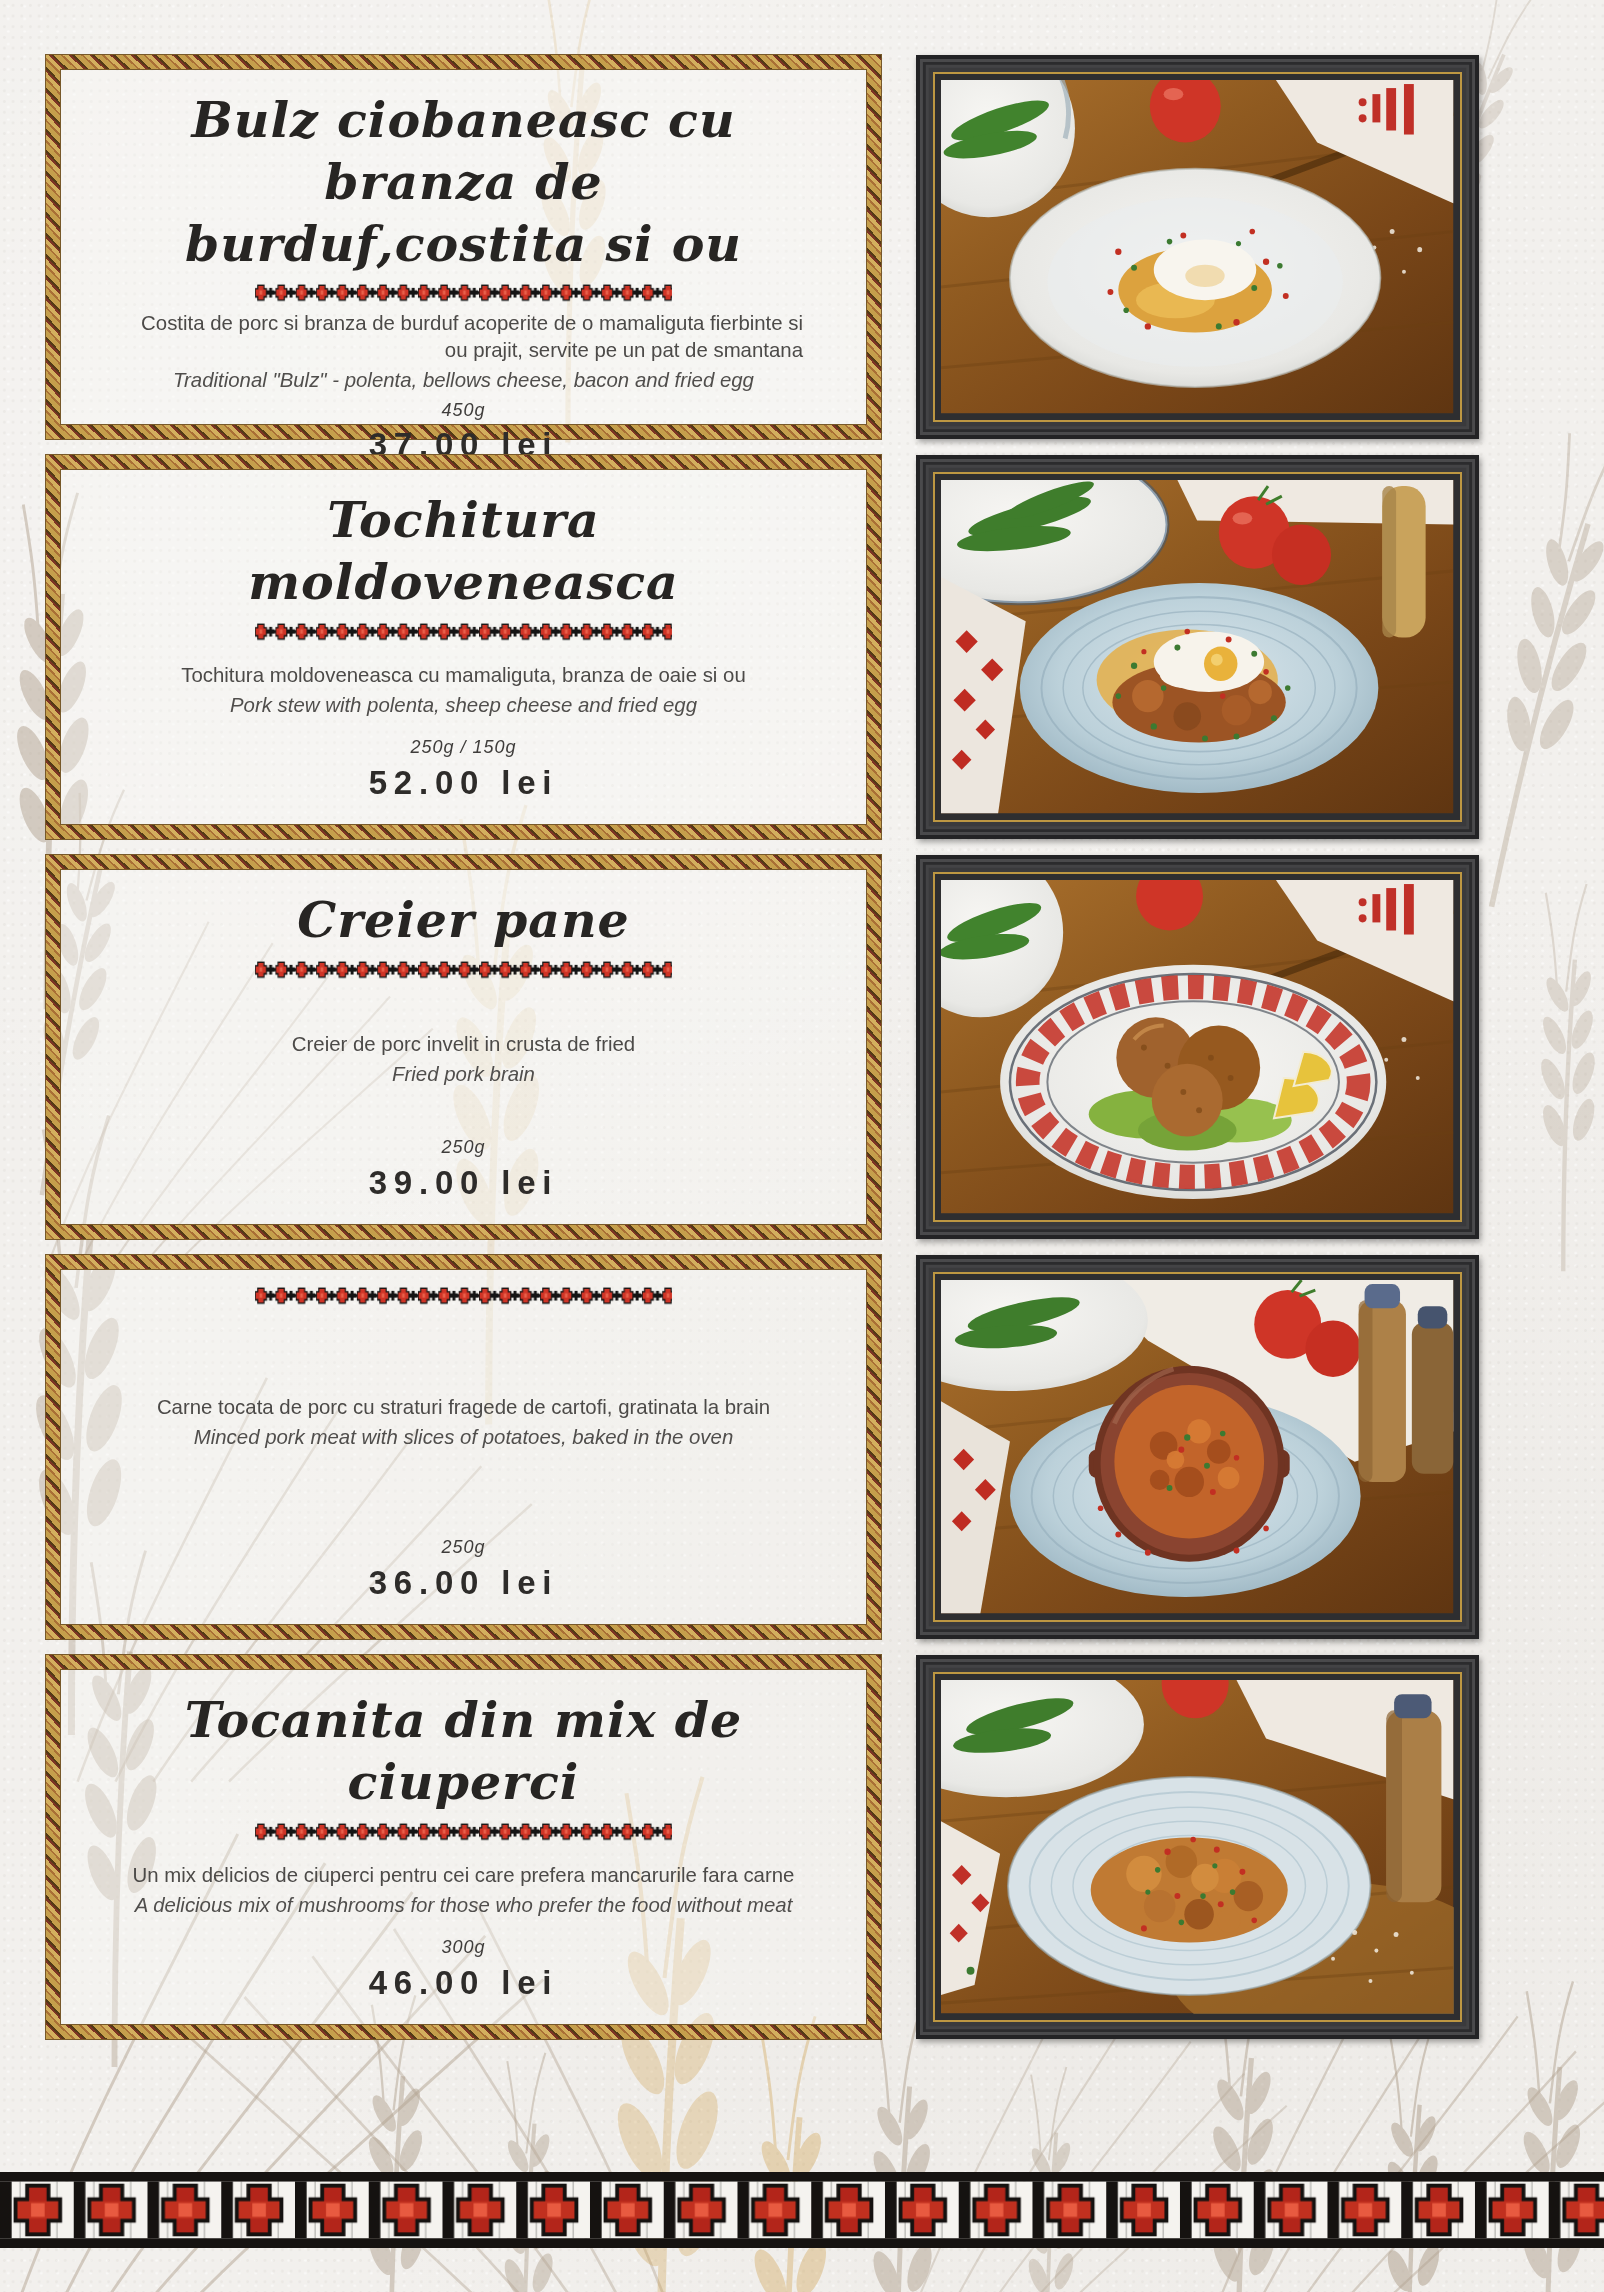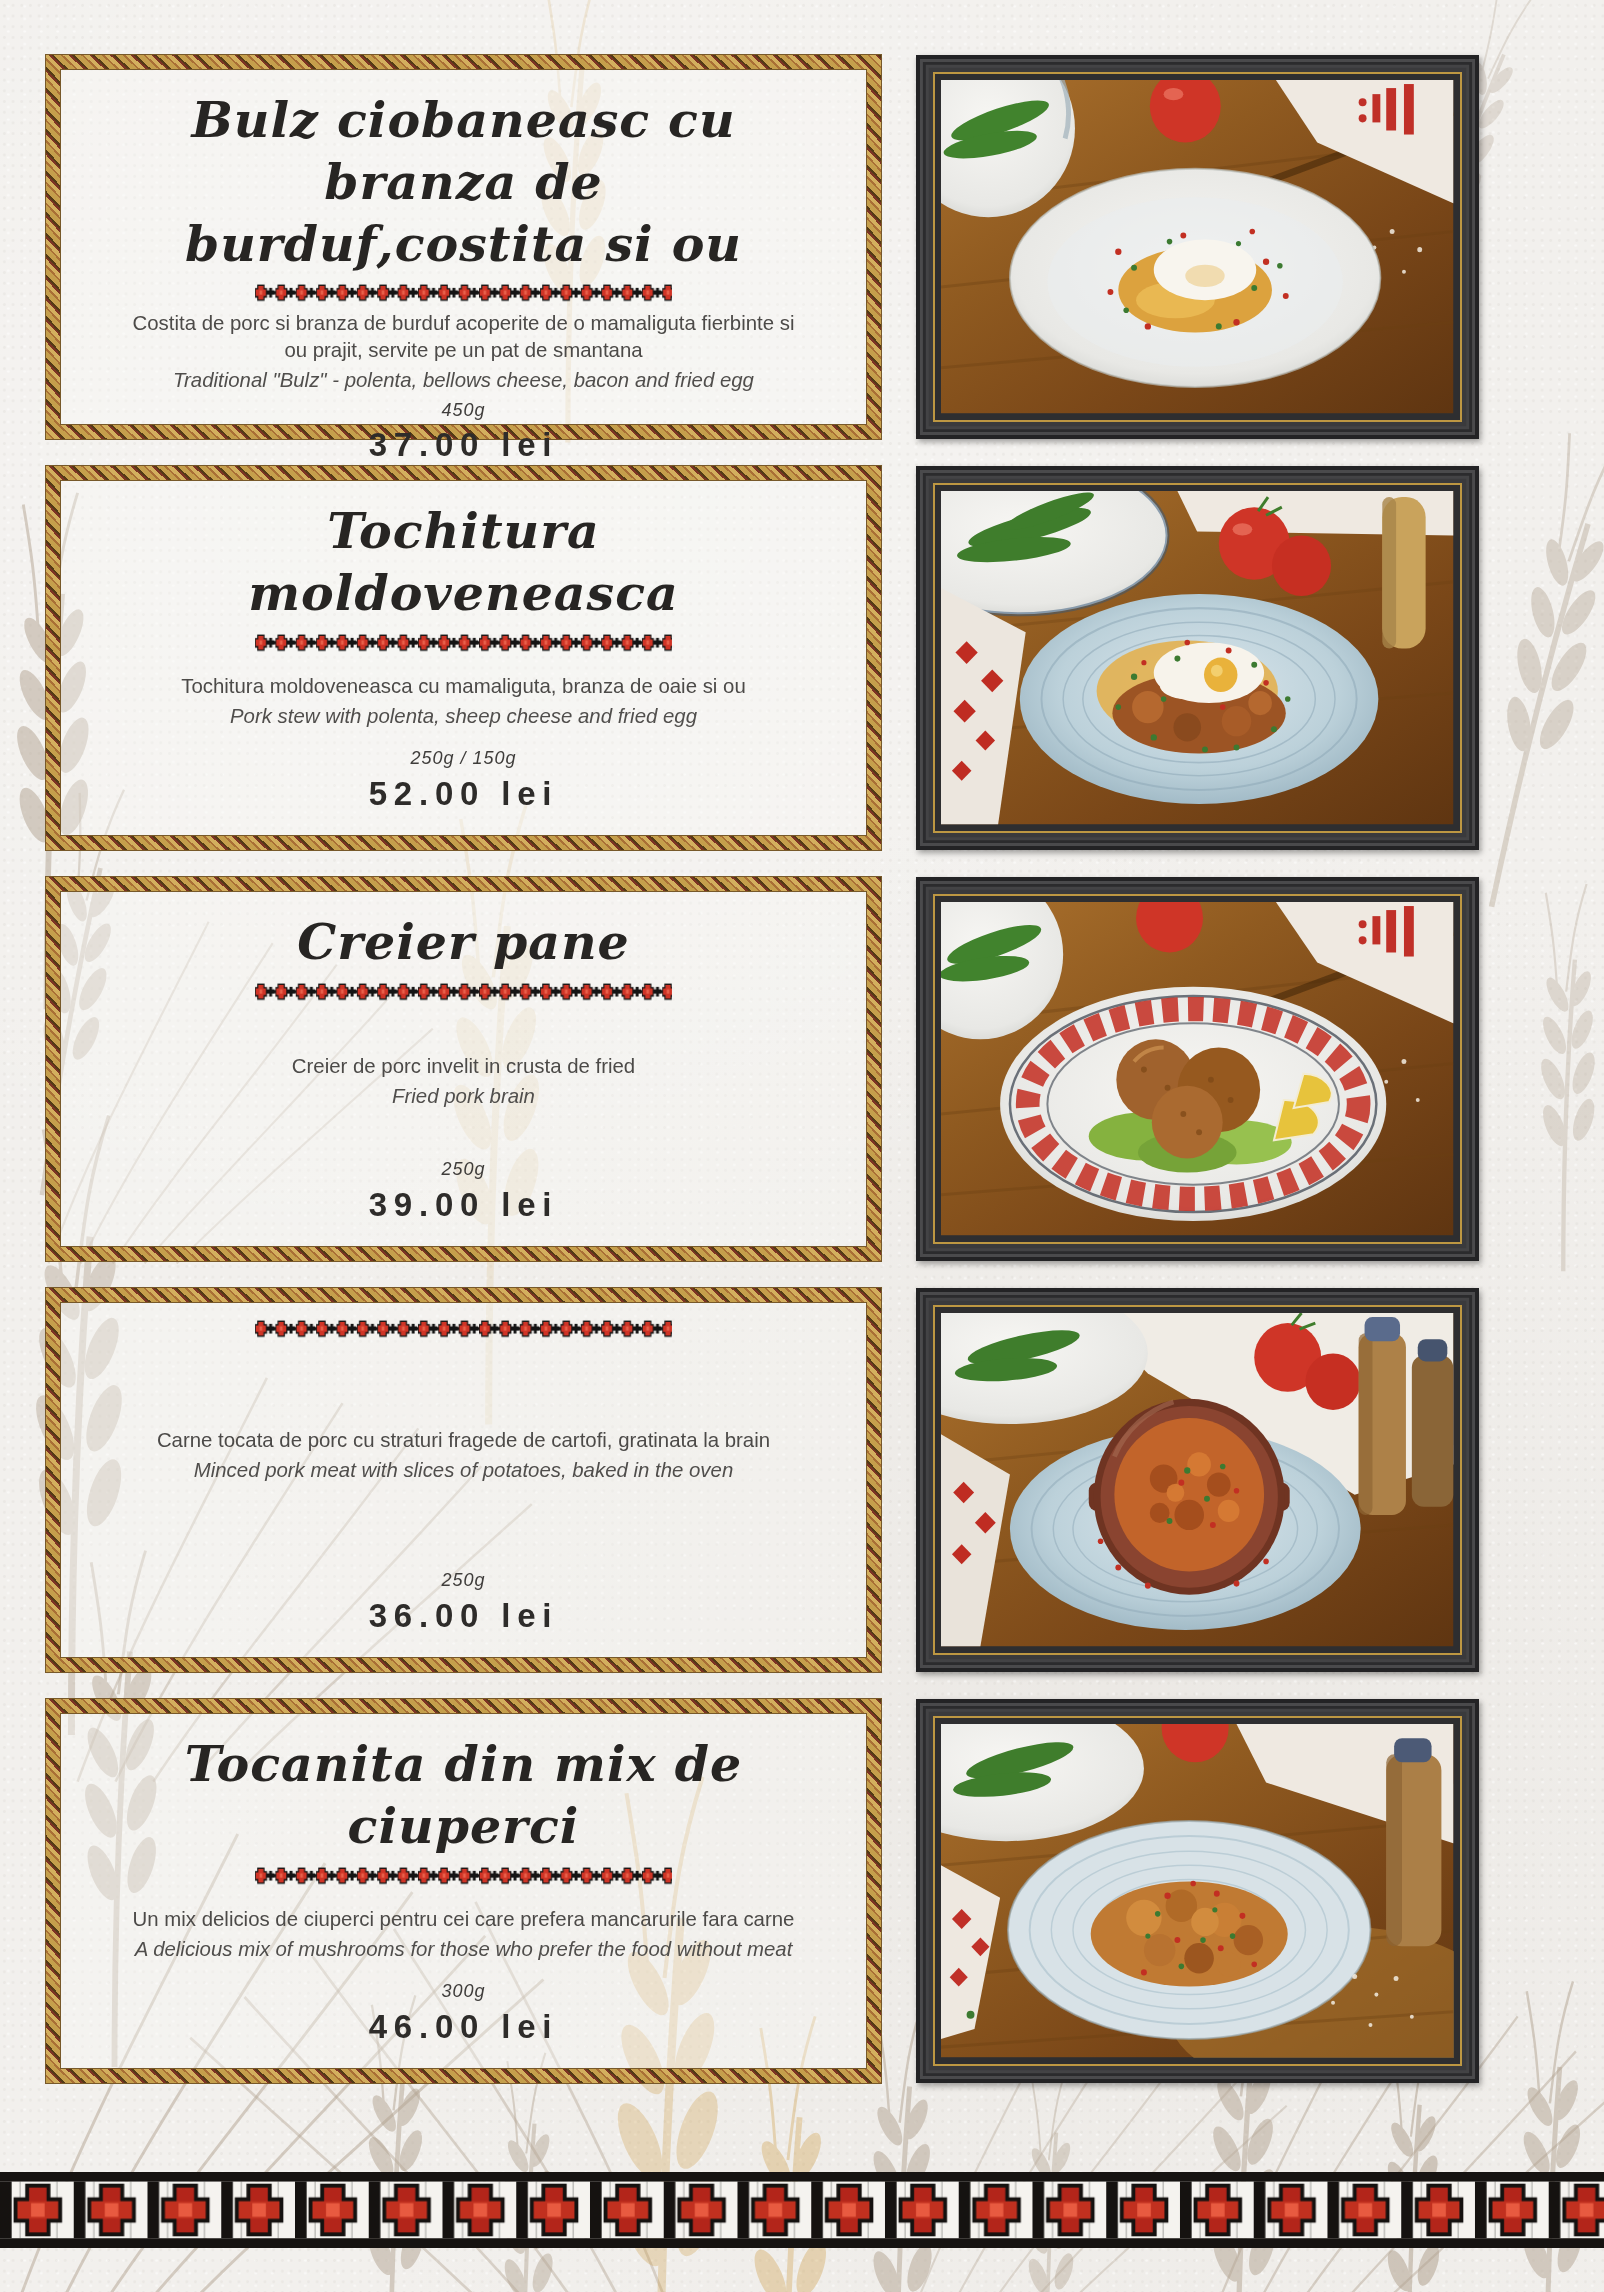--- a/index.html
+++ b/index.html
@@ -9,36 +9,36 @@
     background-image:
       radial-gradient(rgba(208,203,196,.22) 1px, transparent 1.6px),
       radial-gradient(rgba(255,255,255,.55) 1px, transparent 1.9px),
       radial-gradient(circle at 30% 20%, rgba(255,255,255,.35), transparent 40%),
       radial-gradient(circle at 70% 75%, rgba(216,211,204,.25), transparent 45%);
     background-size:8.7px 10.7px,16.5px 12.6px,100% 100%,100% 100%;
     font-family:"Liberation Sans","DejaVu Sans",sans-serif;
   }
   .bg-art{position:absolute;left:0;top:0;width:1605px;height:2292px;z-index:0;pointer-events:none;}
   .content{position:relative;z-index:1;padding:55px 0 0 46px;}
-  .row{display:flex;gap:35px;height:384px;margin-bottom:27px;}
+  .row{display:flex;gap:35px;height:384px;margin-bottom:16px;}
   .card{
     width:835px;box-sizing:border-box;display:flex;flex-direction:column;align-items:center;
     padding:13.6px 39px 15.5px;background:rgba(250,248,245,.35);background-clip:padding-box;
     border:14.6px solid transparent;
     border-image:repeating-linear-gradient(45deg,#c59f4c 0 4.9px,#a96f35 4.9px 6.8px,#d3af5e 6.8px 10.7px,#7c3324 10.7px 12.6px,#543a16 12.6px 14.6px) 15;
     box-shadow:0 0 0 1px #77592a, inset 0 0 0 1px #77592a;
   }
   .title{
     margin:7.8px 0 3.9px;max-width:670px;text-align:center;
     font-family:"DejaVu Serif","Liberation Serif",serif;font-style:italic;font-weight:700;
     font-size:49px;line-height:1.26;letter-spacing:1px;color:#272523;
   }
   .divider{margin:3.9px 0 5.8px;flex:0 0 auto;}
   .sp{flex:1 1 0;min-height:0;}
-  .desc{margin:1.9px 0;max-width:679px;text-align:center;font-size:20.4px;line-height:1.3;color:#4c4a48;}
+  .desc{margin:1.9px 0;max-width:679px;text-align:right;font-size:20.4px;line-height:1.3;color:#4c4a48;}
   .desc.en{font-style:italic;color:#504e4c;}
   .weight{margin:3.9px 0 1.9px;font-style:italic;font-size:18px;letter-spacing:1px;color:#3f3d3b;}
   .price{margin:3.9px 0 7.8px;font-size:33px;font-weight:700;letter-spacing:6.8px;color:#2e2c2a;}
   .frame{
     width:563px;height:384px;box-sizing:border-box;margin:0;
     background:#3a3a3c;border:4.9px solid #232325;padding:12.6px;
     box-shadow:inset 0 0 0 2.9px #4a4a4c, inset 0 0 0 5.8px #2b2b2d, inset 0 0 0 8.7px #434345, 1.9px 2.9px 5.8px rgba(0,0,0,.35);
   }
   .frame-gold{height:100%;box-sizing:border-box;border:2.9px solid #bd9742;background:#2e2e30;padding:6.8px;}
   .photo{width:100%;height:100%;display:block;}

